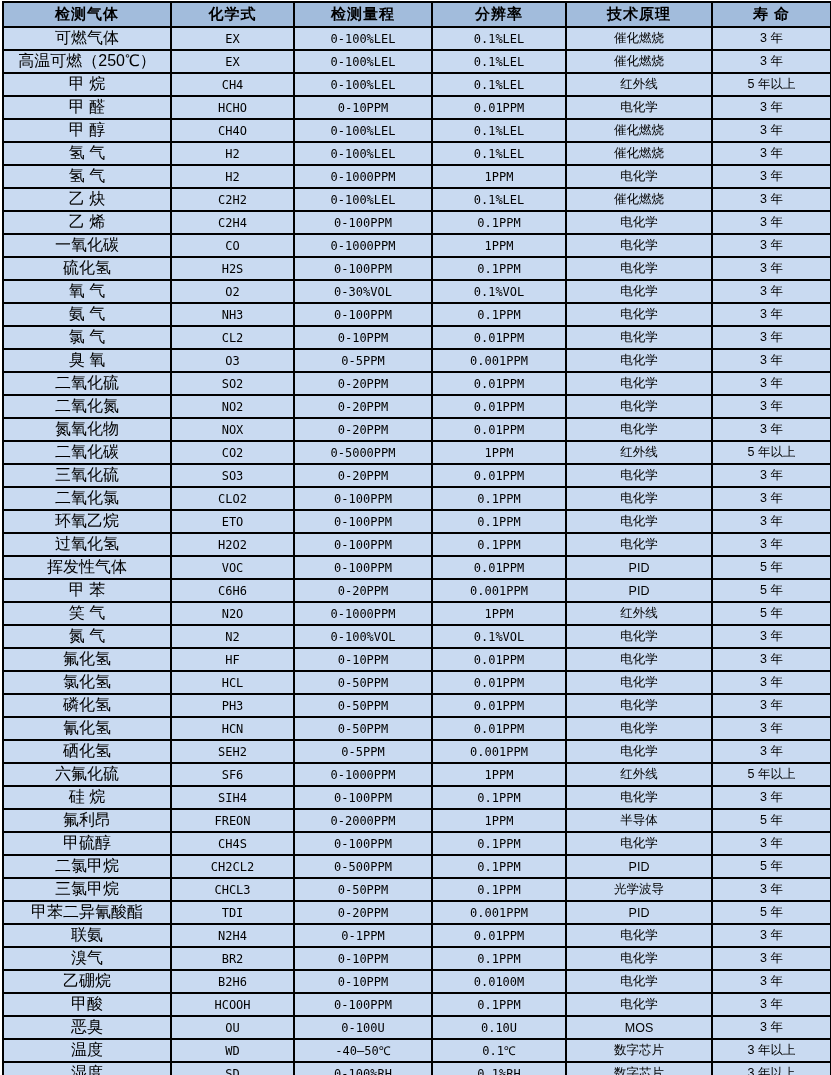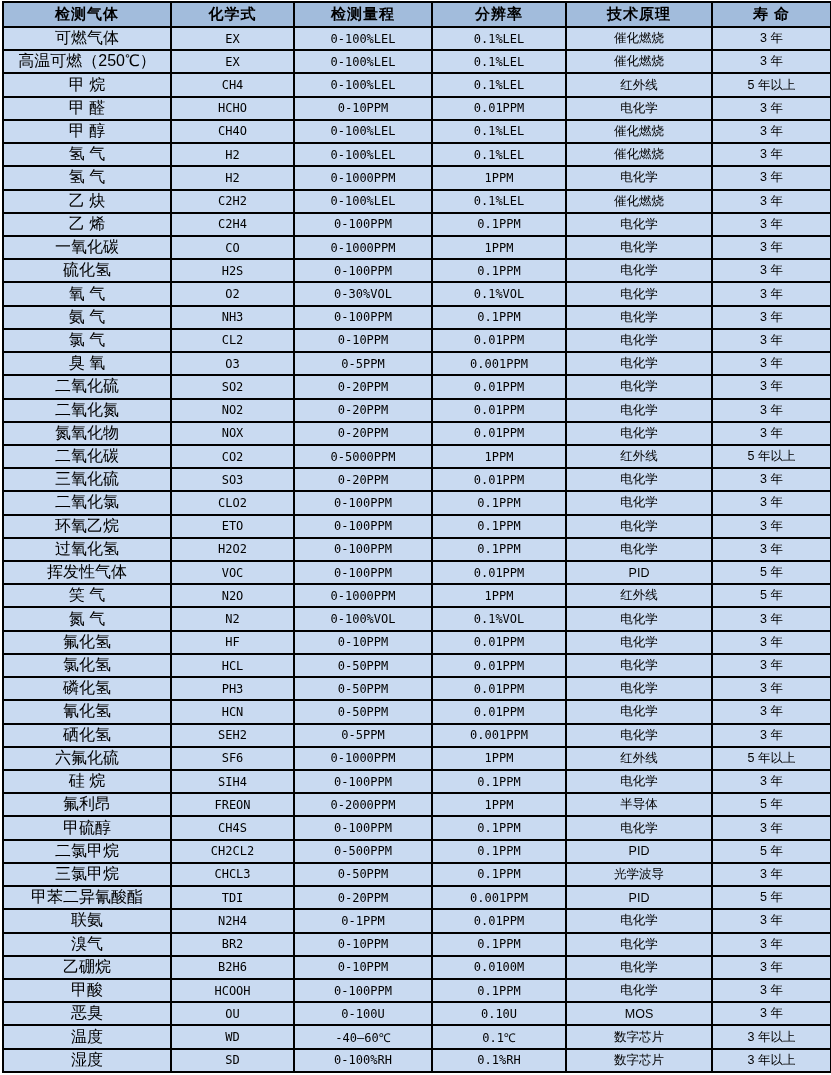--- a/index.html
+++ b/index.html
@@ -274,20 +274,28 @@
         </tr>
         <tr>
           <td class="c-gas">挥发性气体</td>
           <td class="c-formula">VOC</td>
           <td class="c-range">0-100PPM</td>
           <td class="c-res">0.01PPM</td>
           <td class="c-principle">PID</td>
           <td class="c-life">5 年</td>
         </tr>
         <tr>
+          <td class="c-gas">甲 苯</td>
+          <td class="c-formula">C6H6</td>
+          <td class="c-range">0-20PPM</td>
+          <td class="c-res">0.001PPM</td>
+          <td class="c-principle">PID</td>
+          <td class="c-life">5 年</td>
+        </tr>
+        <tr>
           <td class="c-gas">笑 气</td>
           <td class="c-formula">N2O</td>
           <td class="c-range">0-1000PPM</td>
           <td class="c-res">1PPM</td>
           <td class="c-principle">红外线</td>
           <td class="c-life">5 年</td>
         </tr>
         <tr>
           <td class="c-gas">氮 气</td>
           <td class="c-formula">N2</td>
@@ -428,21 +436,21 @@
           <td class="c-gas">恶臭</td>
           <td class="c-formula">OU</td>
           <td class="c-range">0-100U</td>
           <td class="c-res">0.10U</td>
           <td class="c-principle">MOS</td>
           <td class="c-life">3 年</td>
         </tr>
         <tr>
           <td class="c-gas">温度</td>
           <td class="c-formula">WD</td>
-          <td class="c-range">-40—60℃</td>
+          <td class="c-range">-40—50℃</td>
           <td class="c-res">0.1℃</td>
           <td class="c-principle">数字芯片</td>
           <td class="c-life">3 年以上</td>
         </tr>
         <tr>
           <td class="c-gas">湿度</td>
           <td class="c-formula">SD</td>
           <td class="c-range">0-100%RH</td>
           <td class="c-res">0.1%RH</td>
           <td class="c-principle">数字芯片</td>

